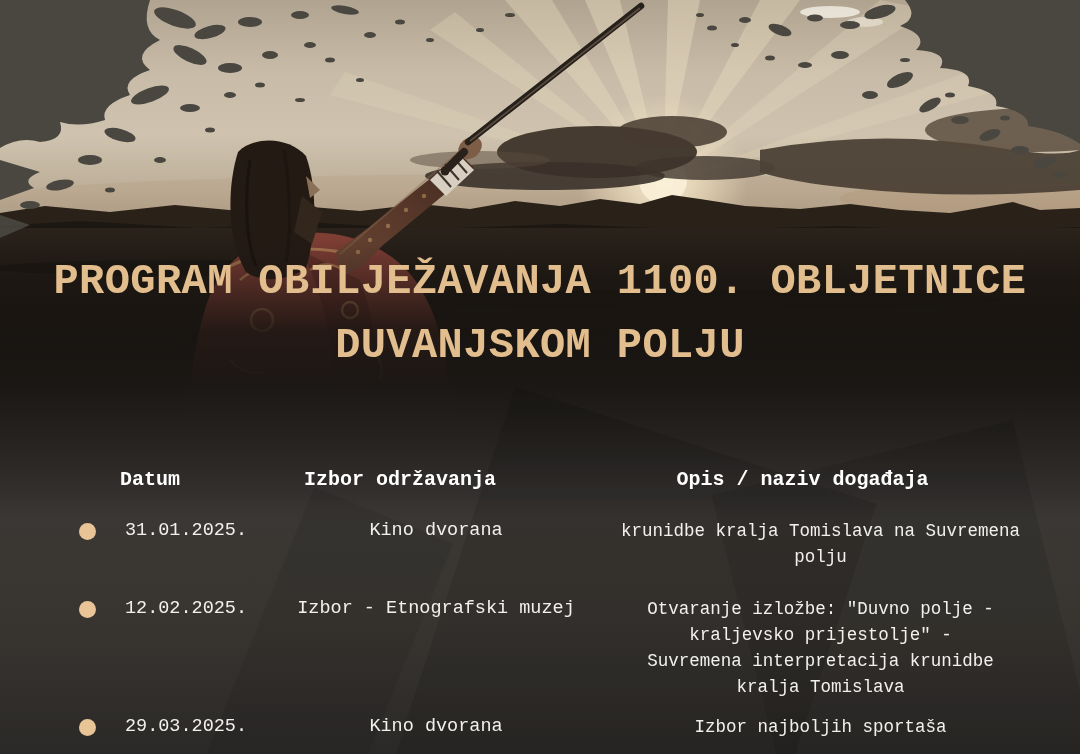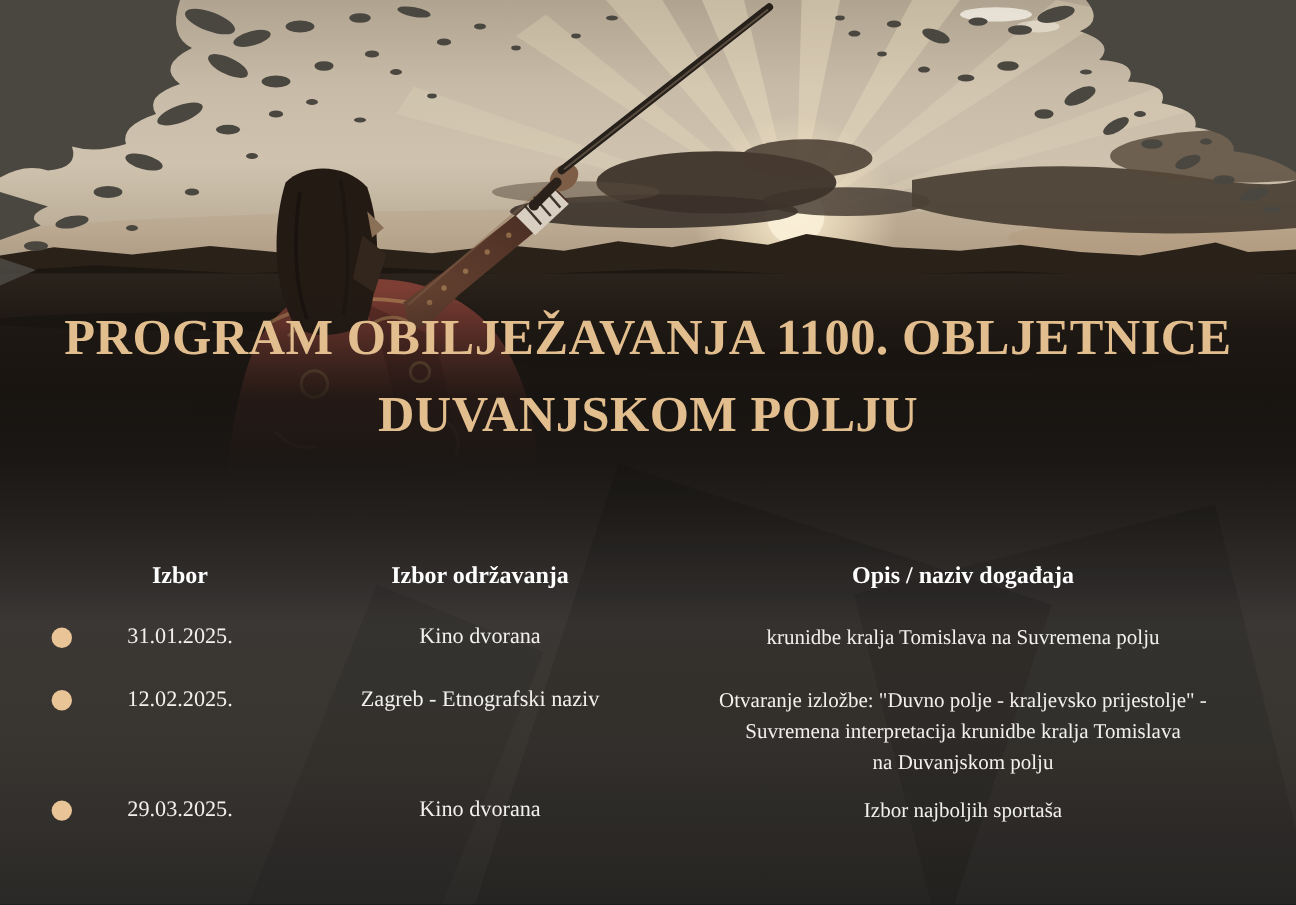--- a/index.html
+++ b/index.html
@@ -1,18 +1,18 @@
 <!DOCTYPE html>
 <html><head>
 <meta charset="utf-8">
 <style>
   html,body { margin:0; padding:0; background:#111; }
   .poster {
     position:relative; width:1080px; height:754px; overflow:hidden;
-    font-family:Liberation Serif, serif;
+    font-family:Liberation Mono, monospace;
     background:linear-gradient(180deg,
       #1a1714 0%, #1c1916 56%, #2d2a27 62%, #3a3734 69%,
       #383531 82%, #2b2927 100%);
   }
   .hero { position:absolute; left:0; top:0; width:1080px; height:500px; z-index:1; }
   .watermark { position:absolute; z-index:2; pointer-events:none; }
   .wm1 { left:410px; top:430px; width:380px; height:620px; background:rgba(0,0,0,0.10); transform:rotate(18deg); }
   .wm2 { left:770px; top:450px; width:310px; height:520px; background:rgba(0,0,0,0.09); transform:rotate(-14deg); }
   .wm3 { left:230px; top:500px; width:150px; height:420px; background:rgba(0,0,0,0.07); transform:rotate(22deg); }
 
@@ -22,21 +22,21 @@
     letter-spacing:0.4px; color:#e2bd8e;
   }
   .title .tline { display:block; }
 
   .schedule { position:absolute; z-index:3; left:0; right:0; top:466px; }
   .thead, .trow {
     display:grid; grid-template-columns:75px 150px 350px 1fr;
     align-items:start;
   }
   .thead { margin-bottom:24px; }
-  .trow  { margin-bottom:26px; }
+  .trow  { margin-bottom:26px;padding-left:36px; }
   .trow.r2 { margin-bottom:14px; }
   .th {
     color:#ffffff; font-weight:700; font-size:20px; line-height:28px;
     text-align:center;
   }
   .c4 { padding-right:50px; }
   .date, .place {
     color:#f2f0ed; font-size:18.5px; line-height:26px; text-align:center;
   }
   .desc { display:block; color:#f2f0ed; font-size:17.5px; line-height:26px; text-align:center; }
@@ -265,46 +265,45 @@
   <div class="watermark wm3"></div>
 
   <h1 class="title">
     <span class="tline">PROGRAM OBILJEŽAVANJA 1100. OBLJETNICE</span>
     <span class="tline">DUVANJSKOM POLJU</span>
   </h1>
 
   <div class="schedule">
     <div class="thead">
       <span class="c1"></span>
-      <span class="c2 th">Izbor</span>
+      <span class="c2 th">Datum</span>
       <span class="c3 th">Izbor održavanja</span>
       <span class="c4 th">Opis / naziv događaja</span>
     </div>
 
     <div class="trow r1">
       <span class="c1">
           <span class="bullet"></span>
         </span>
       <span class="c2 date">31.01.2025.</span>
       <span class="c3 place">Kino dvorana</span>
       <span class="c4 desc">
         <span class="dline">krunidbe kralja Tomislava na Suvremena polju</span>
       </span>
     </div>
 
     <div class="trow r2">
       <span class="c1">
           <span class="bullet"></span>
         </span>
       <span class="c2 date">12.02.2025.</span>
-      <span class="c3 place">Zagreb - Etnografski naziv</span>
+      <span class="c3 place">Izbor - Etnografski muzej</span>
       <span class="c4 desc">
         <span class="dline">Otvaranje izložbe: "Duvno polje - kraljevsko prijestolje" -</span>
         <span class="dline">Suvremena interpretacija krunidbe kralja Tomislava</span>
-        <span class="dline">na Duvanjskom polju</span>
       </span>
     </div>
 
     <div class="trow r3">
       <span class="c1">
           <span class="bullet"></span>
         </span>
       <span class="c2 date">29.03.2025.</span>
       <span class="c3 place">Kino dvorana</span>
       <span class="c4 desc">

